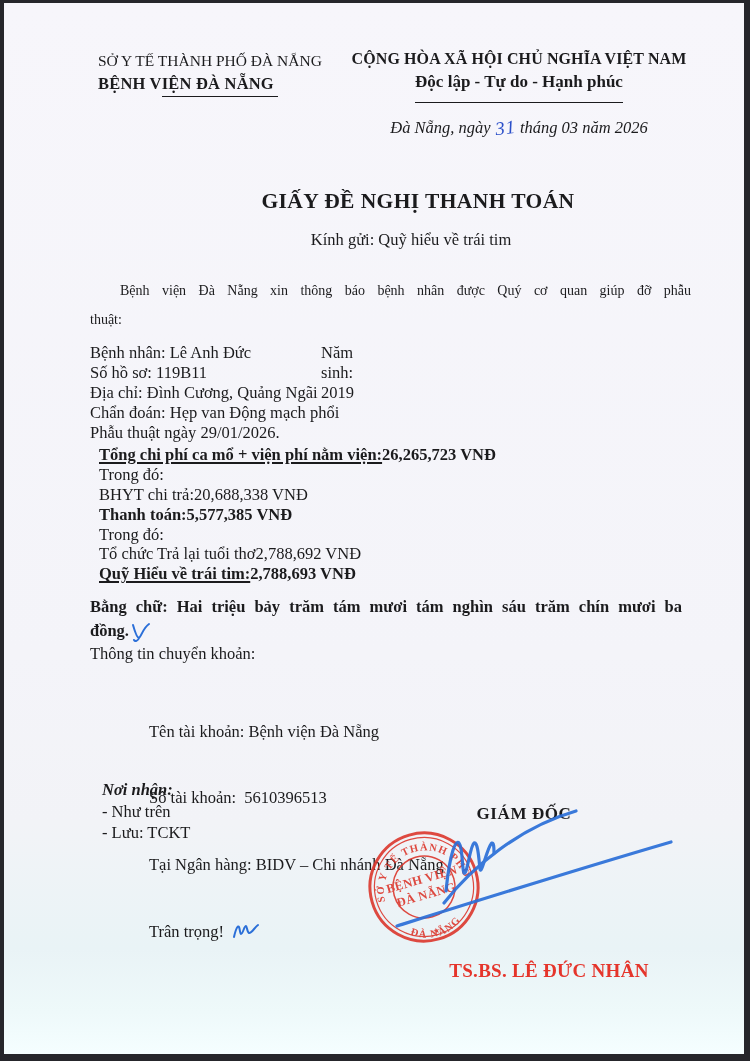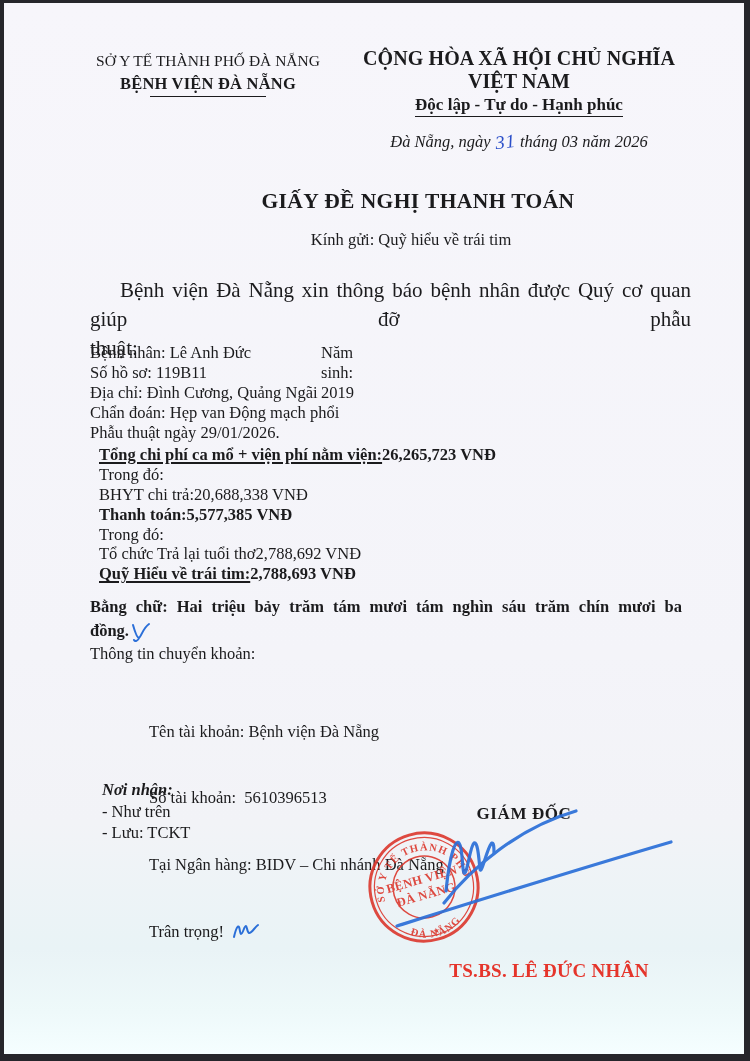--- a/index.html
+++ b/index.html
@@ -11,34 +11,34 @@
     overflow:hidden;
   }
   .paper{
     position:absolute;left:4px;top:3px;right:6px;bottom:7px;
     background:linear-gradient(180deg,#f7f6fb 0%,#f4f4f9 62%,#f2f3f7 78%,#e9f3f6 90%,#eef9fa 96%,#f5feff 100%);
   }
   .abs{position:absolute;}
   .b{font-weight:bold;}
   .u{text-decoration:underline;text-underline-offset:2px;text-decoration-thickness:1.5px;}
 
-  .header-left{left:82px;top:46px;width:244px;text-align:center;font-size:15.5px;line-height:23px;}
+  .header-left{left:94px;top:46px;width:244px;text-align:left;font-size:15.5px;line-height:23px;}
   .header-left .hosp{font-weight:bold;font-size:16.5px;letter-spacing:.2px;}
   .hosp-underline{width:116px;height:0;border-bottom:1.6px solid #1b1b1d;margin:1px auto 0 auto;}
 
   .header-right{left:334px;top:44px;width:362px;text-align:center;}
-  .nation{font-weight:bold;font-size:20px;line-height:23px;letter-spacing:.1px;}
-  .motto{font-weight:bold;font-size:17px;line-height:23px;display:inline-block;border-bottom:1.6px solid #1b1b1d;padding-bottom:0;}
+  .nation{font-weight:bold;font-size:16px;line-height:23px;letter-spacing:.1px;}
+  .motto{font-weight:bold;font-size:17px;line-height:23px;display:inline-block;border-bottom:1.6px solid #1b1b1d;padding-bottom:9px;}
   .date-line{margin-top:13px;font-style:italic;font-size:16.5px;white-space:pre;}
   .day-hand{color:#2b4fc9;font-size:19px;display:inline-block;transform:rotate(-7deg) translateY(1px);letter-spacing:1px;}
 
   .doc-title{left:0;top:186px;width:100%;text-align:center;font-size:21.5px;font-weight:bold;letter-spacing:.4px;padding-left:44px;}
   .recipient{left:0;top:227px;width:100%;text-align:center;font-size:16.5px;padding-left:37px;}
 
-  .intro{left:86px;top:273px;width:601px;font-size:21px;line-height:29px;}
+  .intro{left:86px;top:273px;width:601px;font-size:14px;line-height:29px;}
   .intro .l1{display:block;text-align:justify;text-align-last:justify;text-indent:30px;}
 
   .patient{left:86px;top:340px;font-size:16.5px;line-height:19.9px;}
   .name-row{position:relative;}
   .birth{position:absolute;left:231px;top:0;}
 
   .costs{left:86px;top:442px;width:585px;font-size:16.5px;}
   .cost-row{display:flex;height:19.9px;line-height:19.9px;margin-left:9px;}
   .cost-row .amt{text-align:right;}
 

